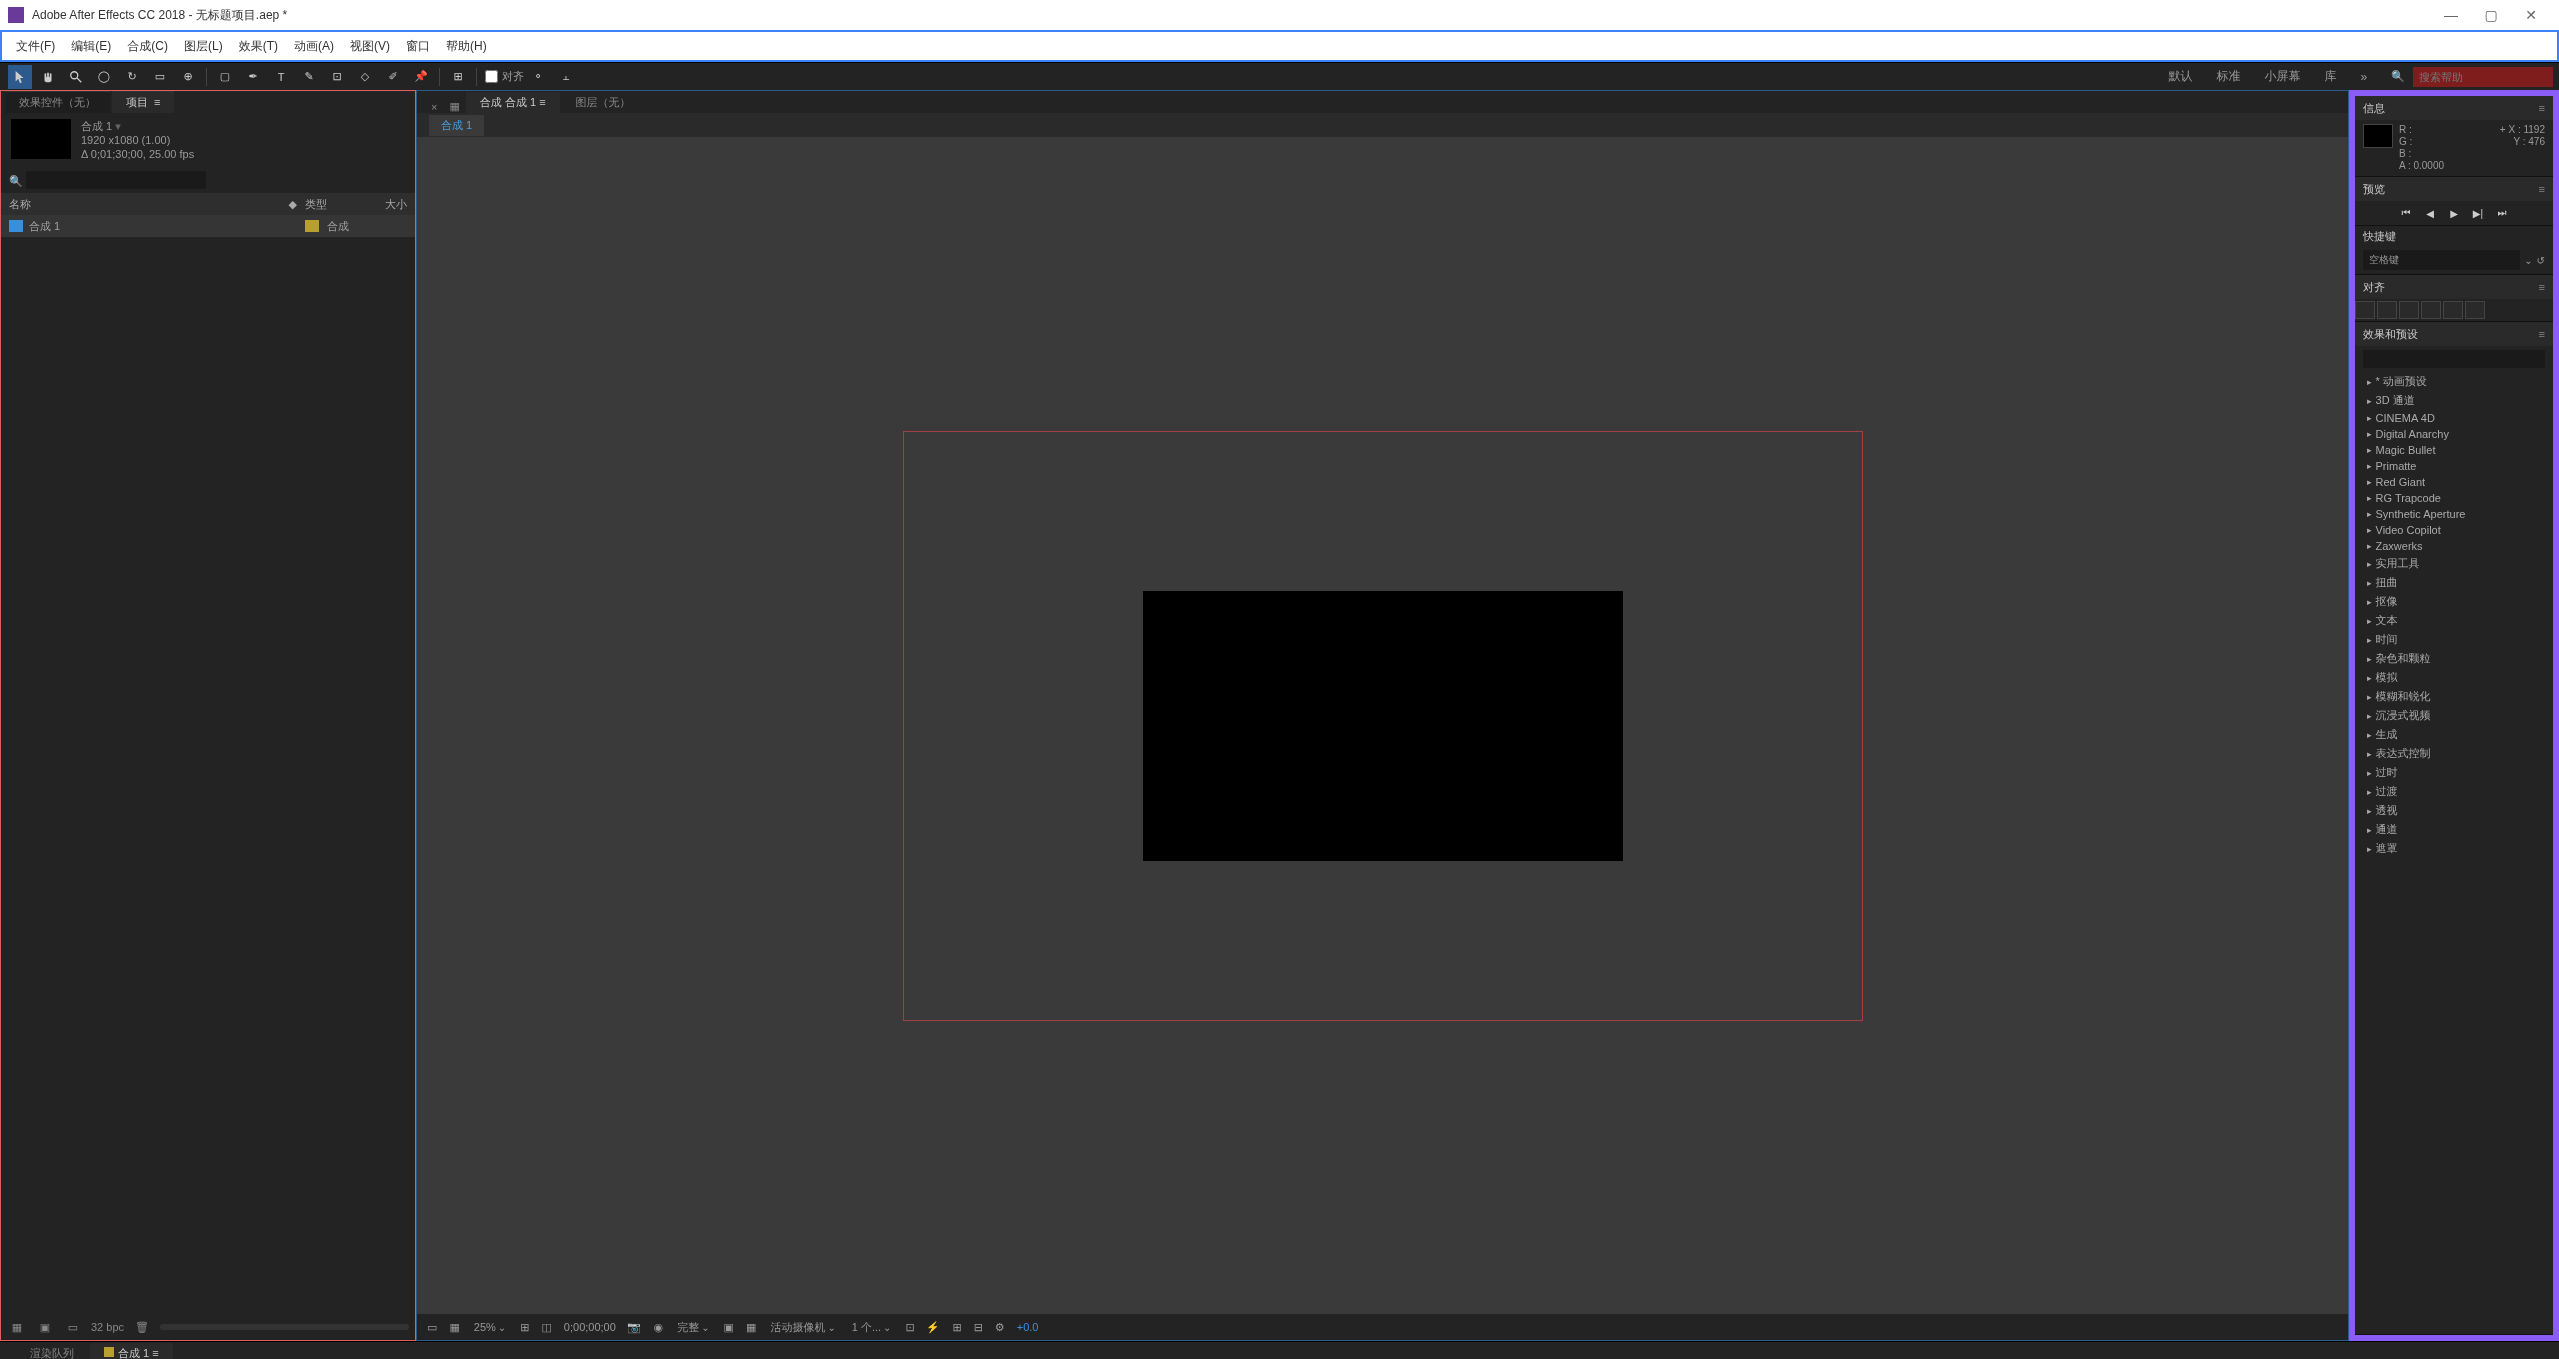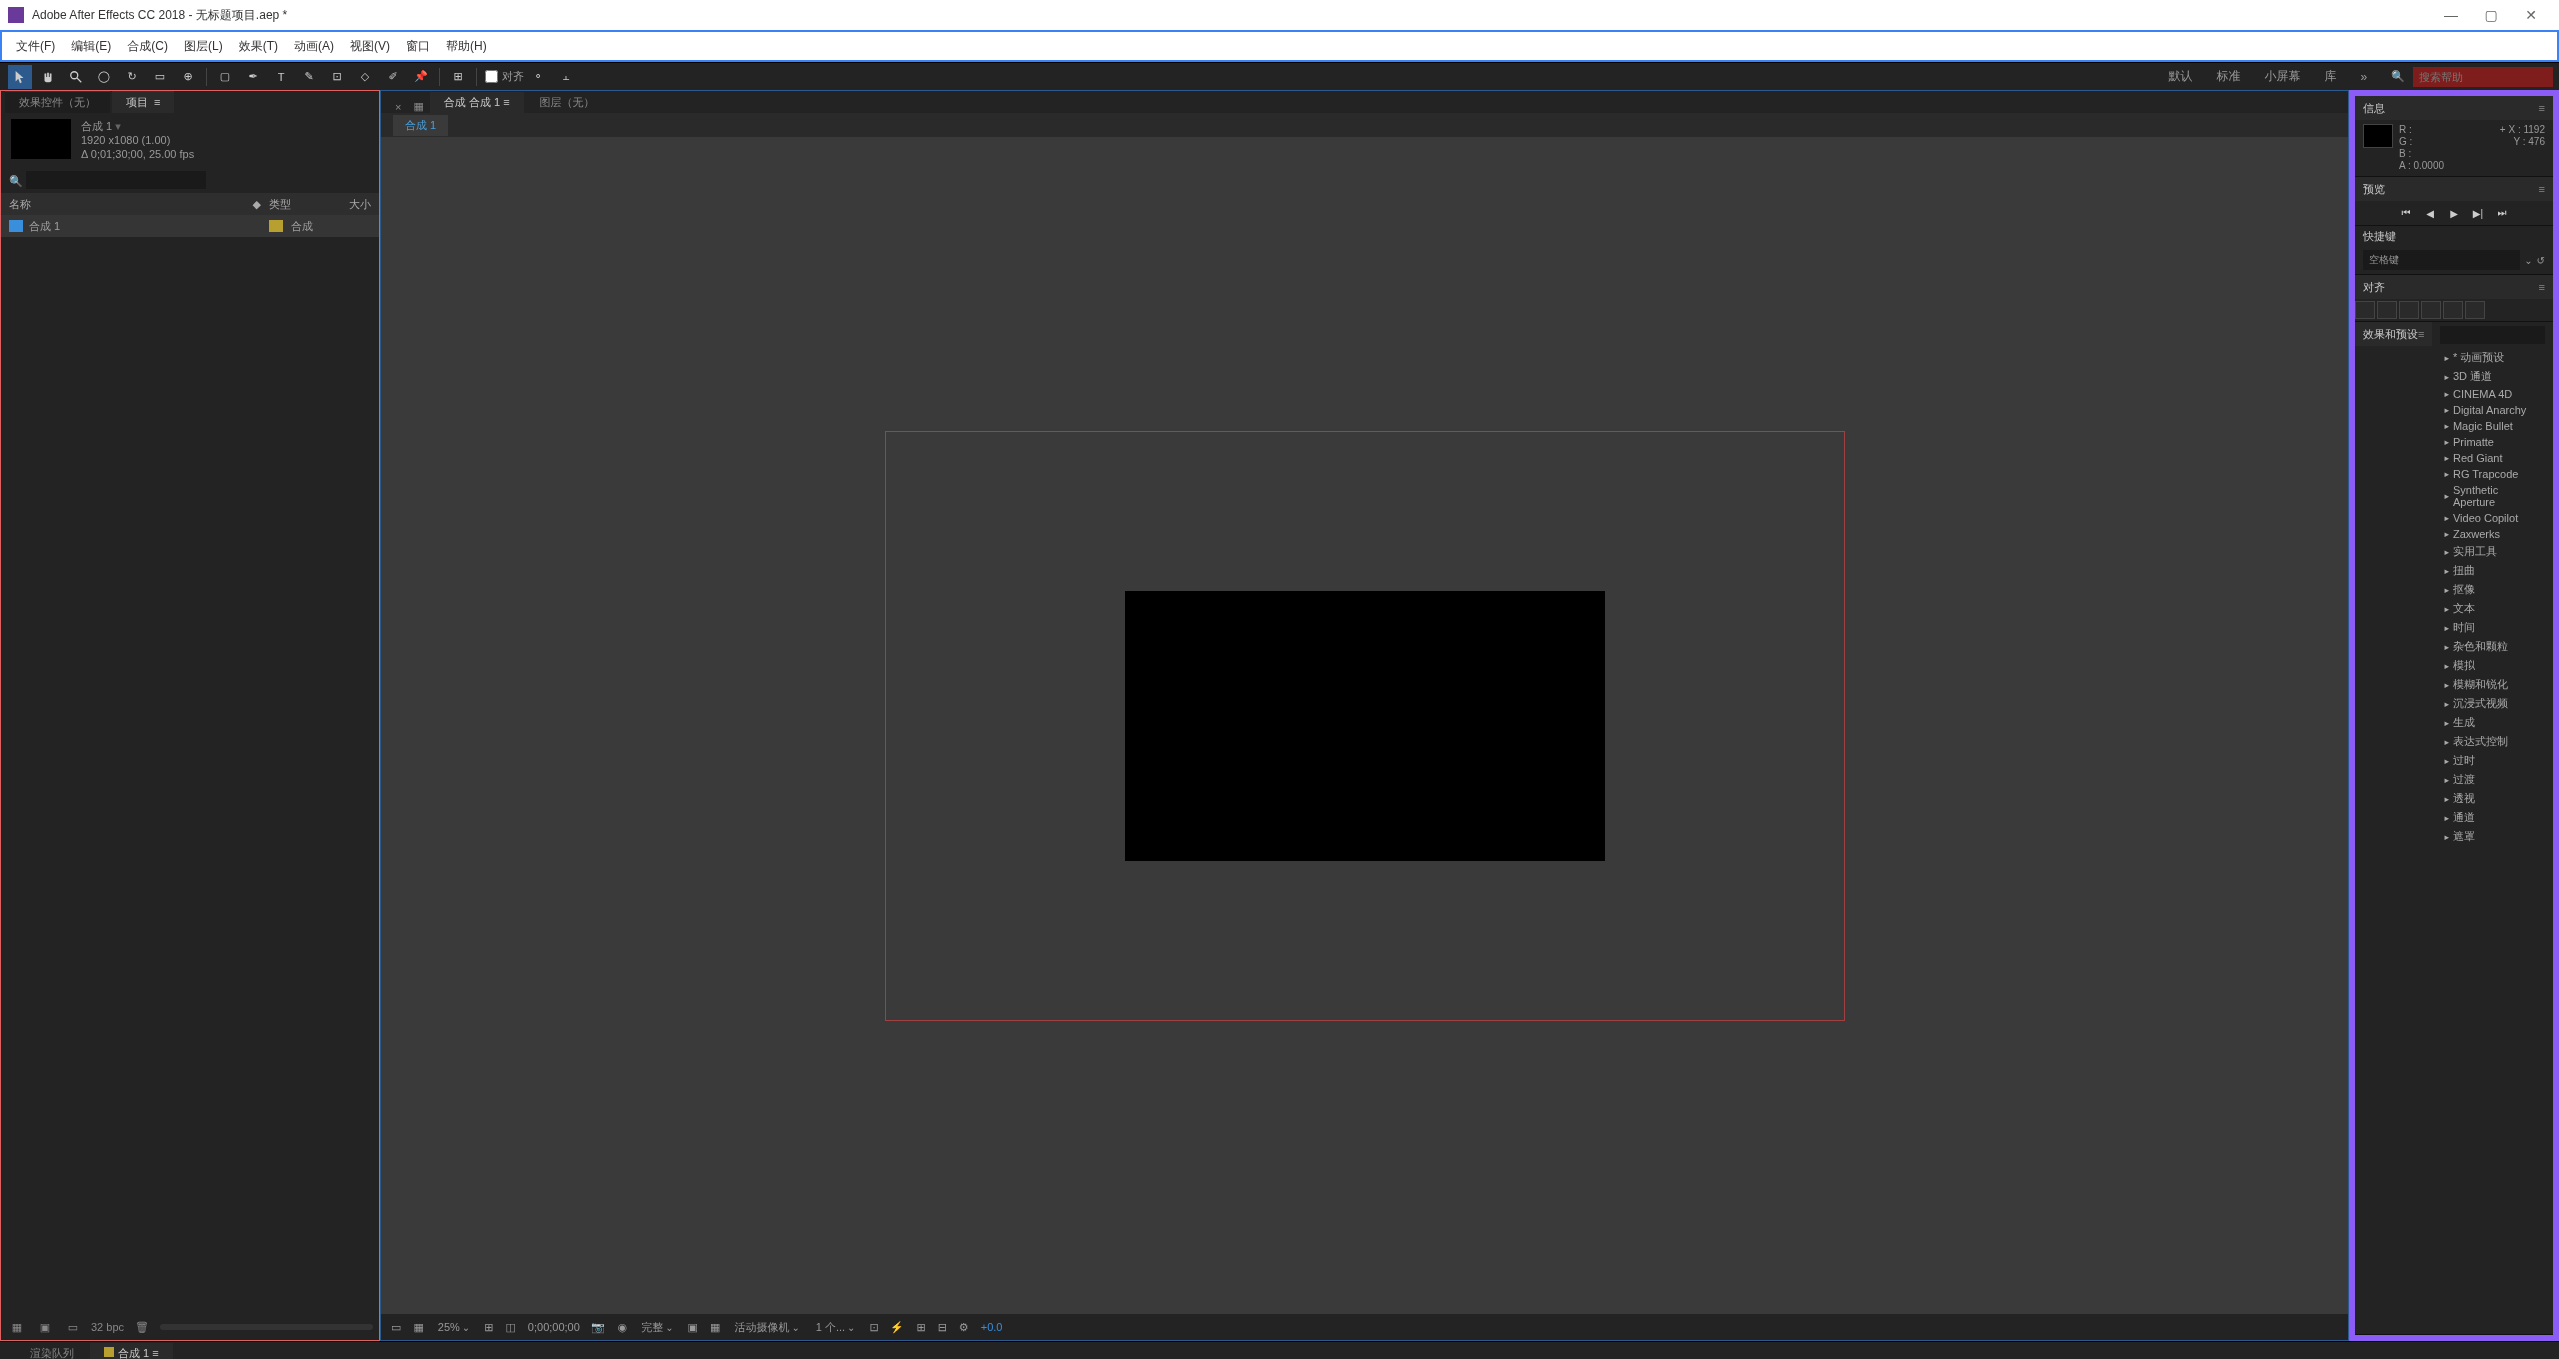--- a/index.html
+++ b/index.html
@@ -21,21 +21,21 @@
 .tool-bar .tool.active { background: #2d5a8c; }
 .tool-bar .sep { width: 1px; height: 18px; background: #444; margin: 0 4px; }
 .tool-bar .spacer { flex: 1; }
 .tool-bar .ws-btn { padding: 3px 12px; color: #999; cursor: pointer; font-size: 12px; }
 .tool-bar .search-box { width: 140px; height: 20px; background: #7f1d1d; border: none; color: #aaa; padding: 0 6px; font-size: 11px; margin-left: 8px; }
 
 
 .main { display: flex; height: calc(100% - 30px - 22px - 28px - 28px); }
 
 
-.left-panel { width: 380px; background: #232323; border: 1px solid #e06060; display: flex; flex-direction: column; }
+.left-panel { width: 416px; background: #232323; border: 1px solid #e06060; display: flex; flex-direction: column; }
 .panel-tabs { height: 22px; background: #232323; display: flex; align-items: flex-end; padding-left: 4px; }
 .panel-tab { padding: 3px 14px; background: #1e1e1e; color: #888; cursor: pointer; font-size: 11px; margin-right: 2px; border-top: 1px solid #333; }
 .panel-tab.active { background: #2a2a2a; color: #ccc; }
 .panel-tab .x { margin-left: 6px; cursor: pointer; }
 .proj-info { padding: 6px 10px; display: flex; color: #999; font-size: 11px; }
 .proj-thumb { width: 60px; height: 40px; background: #000; margin-right: 10px; }
 .proj-meta { line-height: 14px; }
 .proj-search { margin: 4px 8px; }
 .proj-search input { width: 180px; height: 18px; background: #1a1a1a; border: none; color: #aaa; padding: 0 6px; }
 .proj-header { display: flex; align-items: center; height: 22px; background: #2e2e2e; padding: 0 8px; color: #aaa; }
@@ -308,21 +308,21 @@
       <div class="rp-body align-row">
         <div class="align-btn"></div>
         <div class="align-btn"></div>
         <div class="align-btn"></div>
         <div class="align-btn"></div>
         <div class="align-btn"></div>
         <div class="align-btn"></div>
       </div>
     </div>
 
-    <div class="rp-section" style="flex:1;display:flex;">
+    <div class="rp-section" style="flex:1;display:flex;flex-direction:column;">
       <div class="rp-header">
           <span class="title">效果和预设</span>
           <span class="menu-icon">≡</span>
         </div>
       <div class="rp-body" style="flex:1;overflow:auto;">
         <input class="effect-search" placeholder="" style="">
         <div class="effect-list" id="effects-list">
             <div class="effect-item">* 动画预设</div>
             <div class="effect-item">3D 通道</div>
             <div class="effect-item">CINEMA 4D</div>

